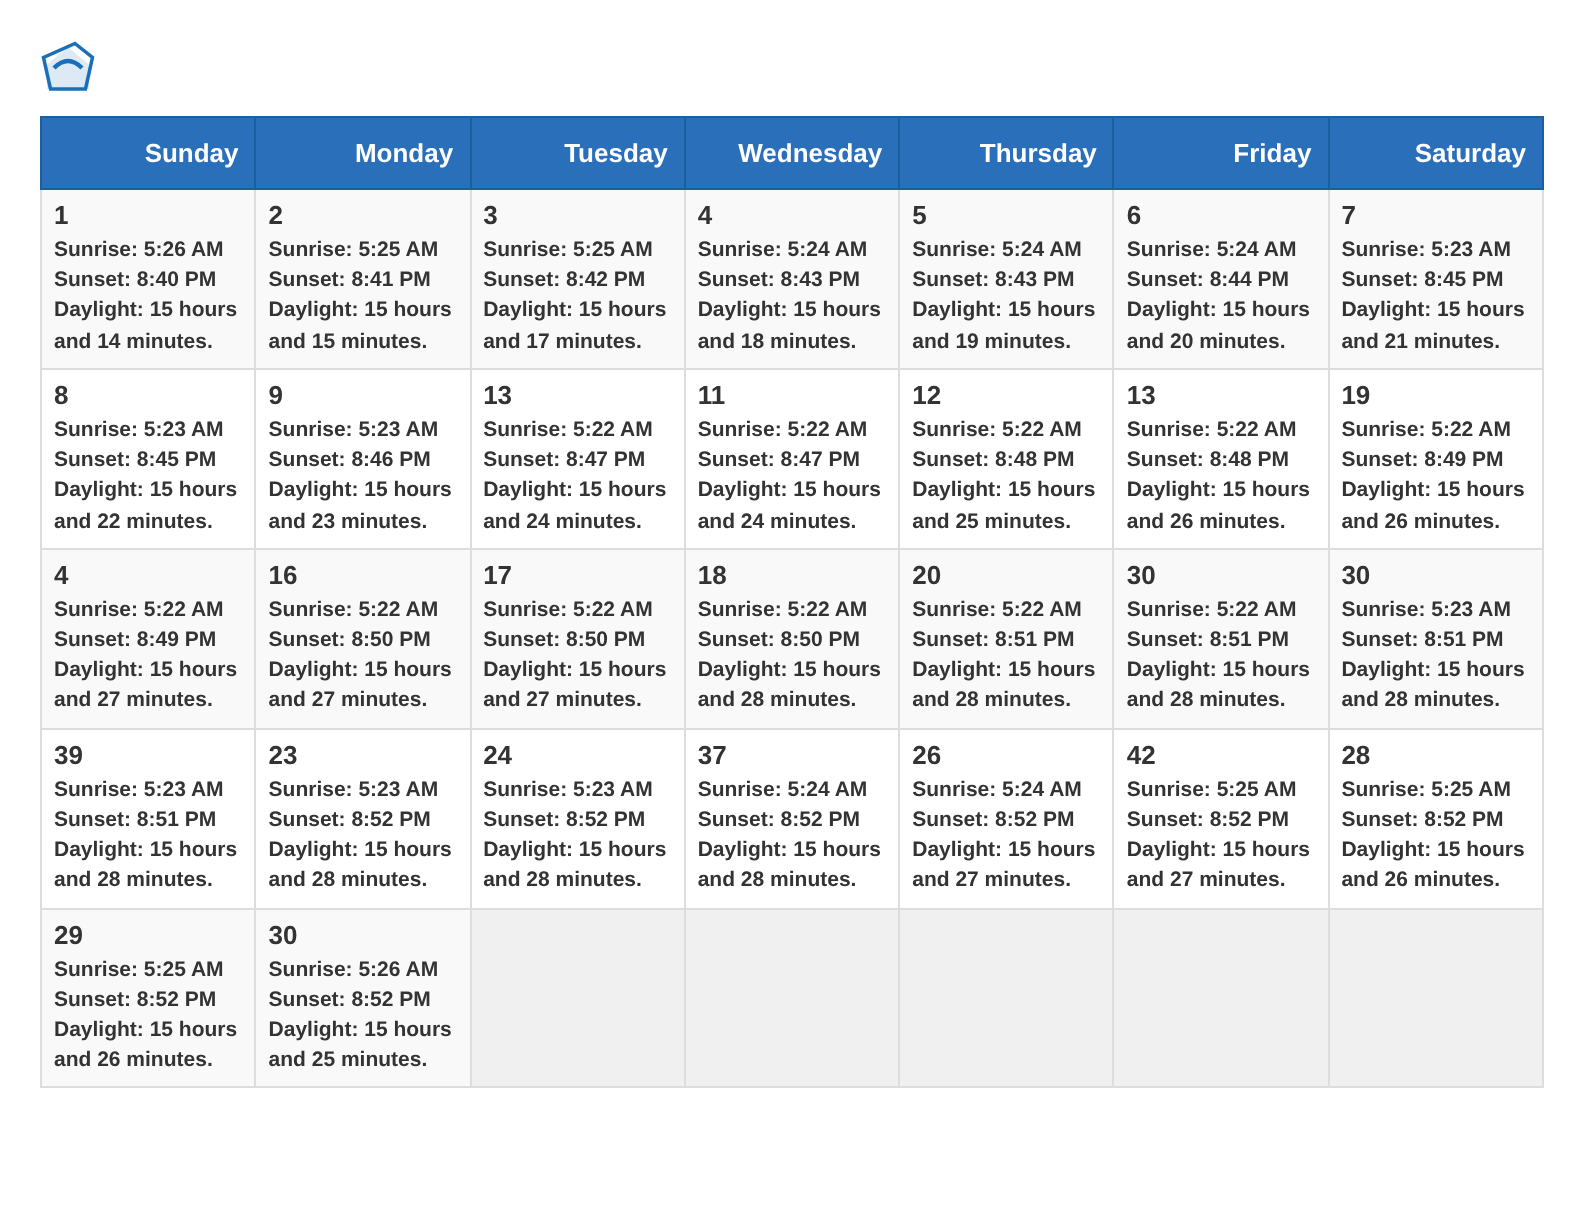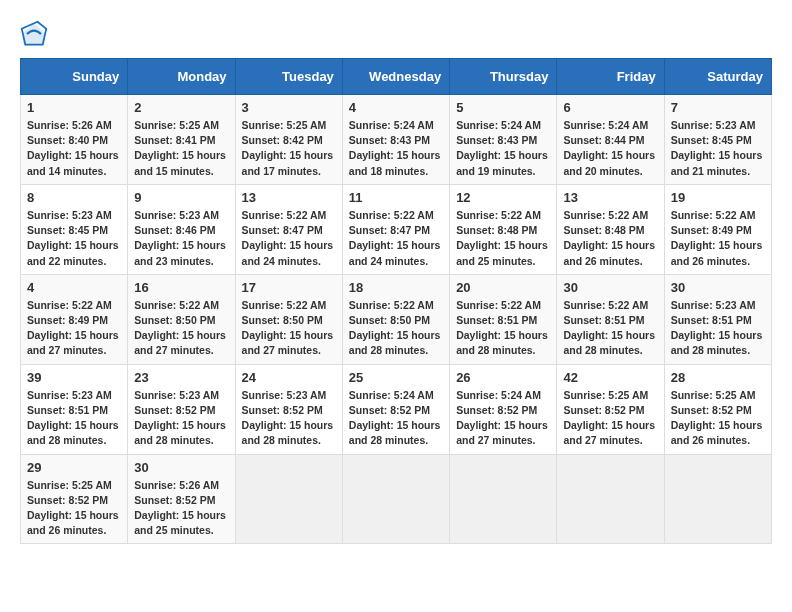--- a/index.html
+++ b/index.html
@@ -294,21 +294,21 @@
 and 28 minutes.</div>
         </td>
         <td>
           <span class="day-num">24</span>
           <div class="day-info" style="white-space: pre-line;">Sunrise: 5:23 AM
 Sunset: 8:52 PM
 Daylight: 15 hours
 and 28 minutes.</div>
         </td>
         <td>
-          <span class="day-num">25</span>
+          <span class="day-num">37</span>
           <div class="day-info" style="white-space: pre-line;">Sunrise: 5:24 AM
 Sunset: 8:52 PM
 Daylight: 15 hours
 and 28 minutes.</div>
         </td>
         <td>
           <span class="day-num">26</span>
           <div class="day-info" style="white-space: pre-line;">Sunrise: 5:24 AM
 Sunset: 8:52 PM
 Daylight: 15 hours

